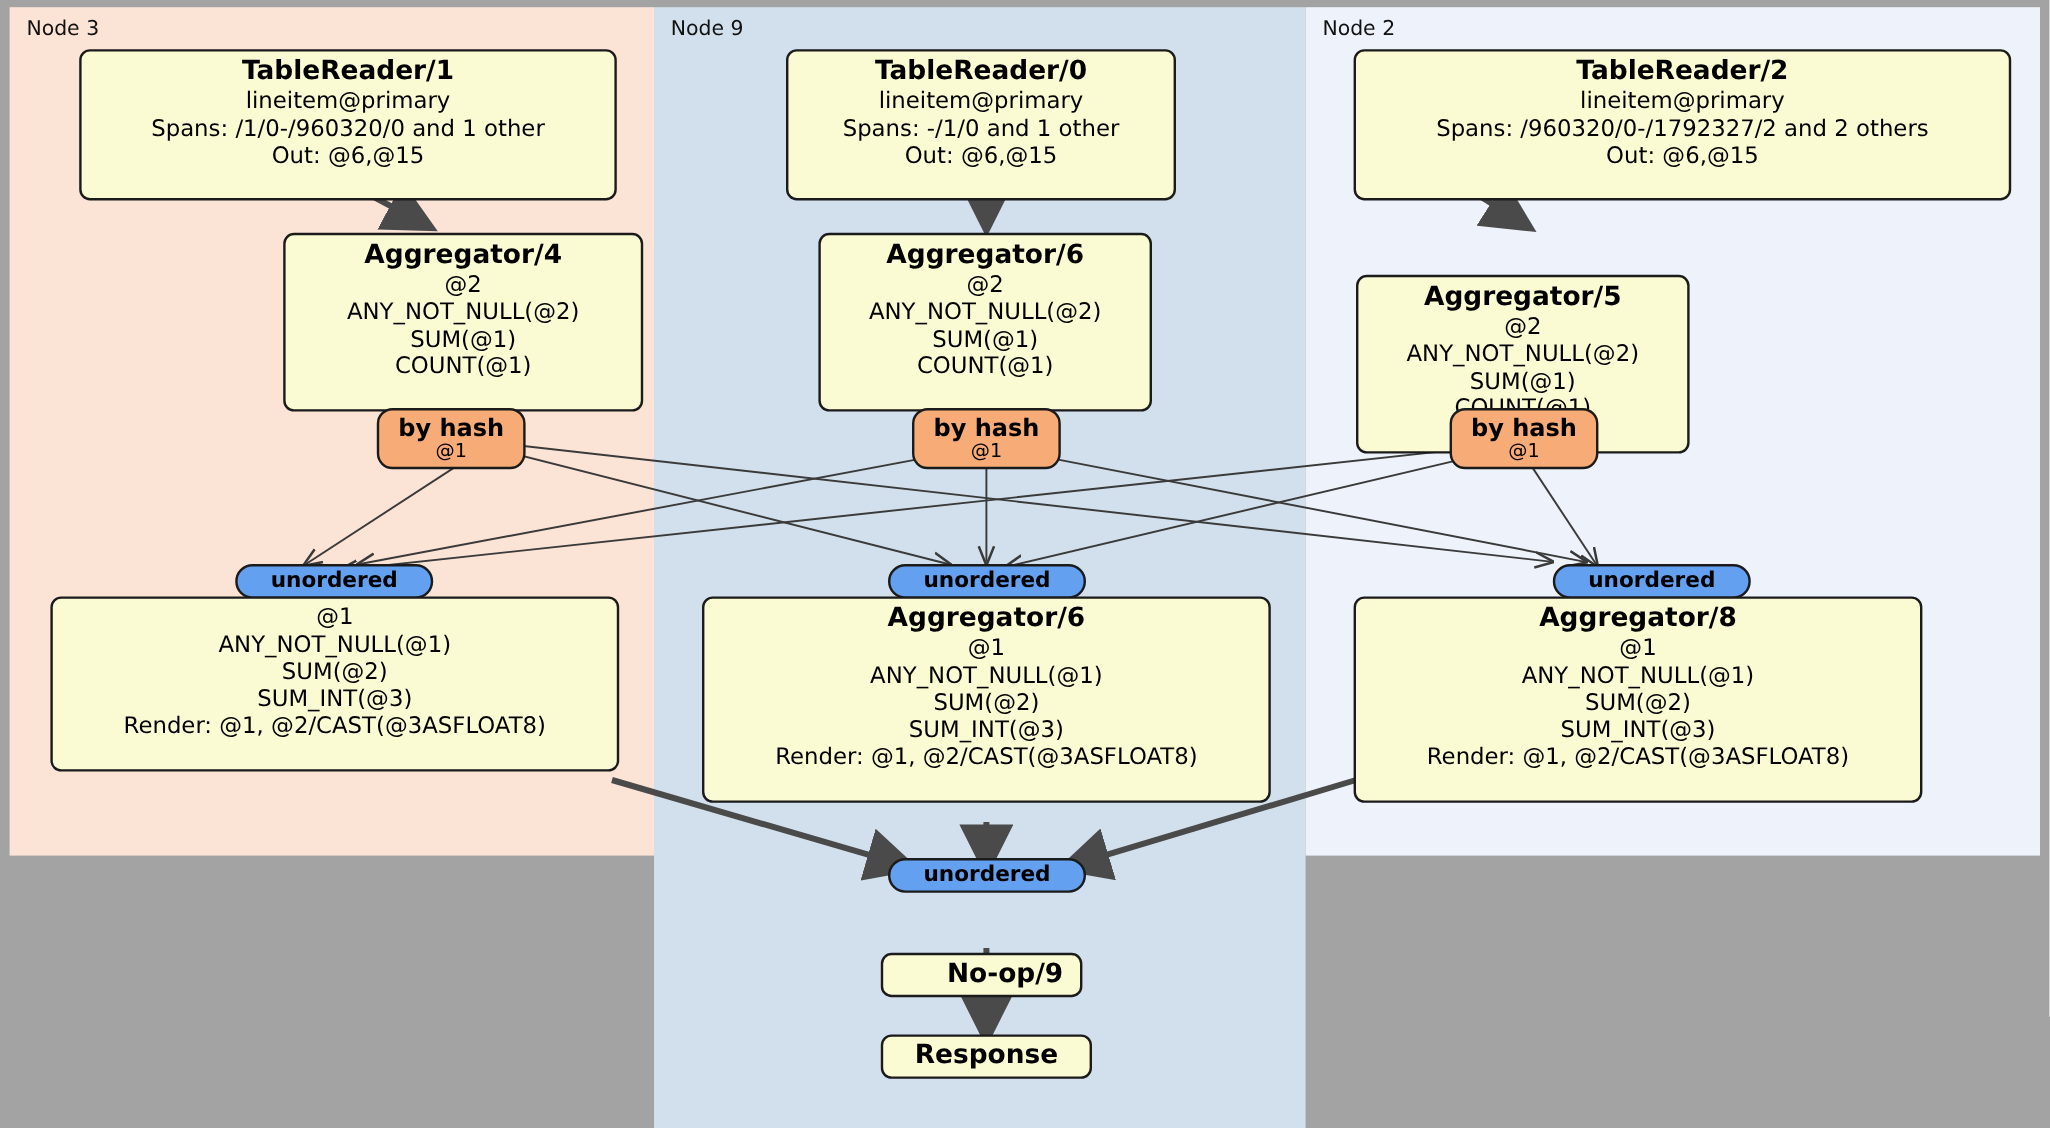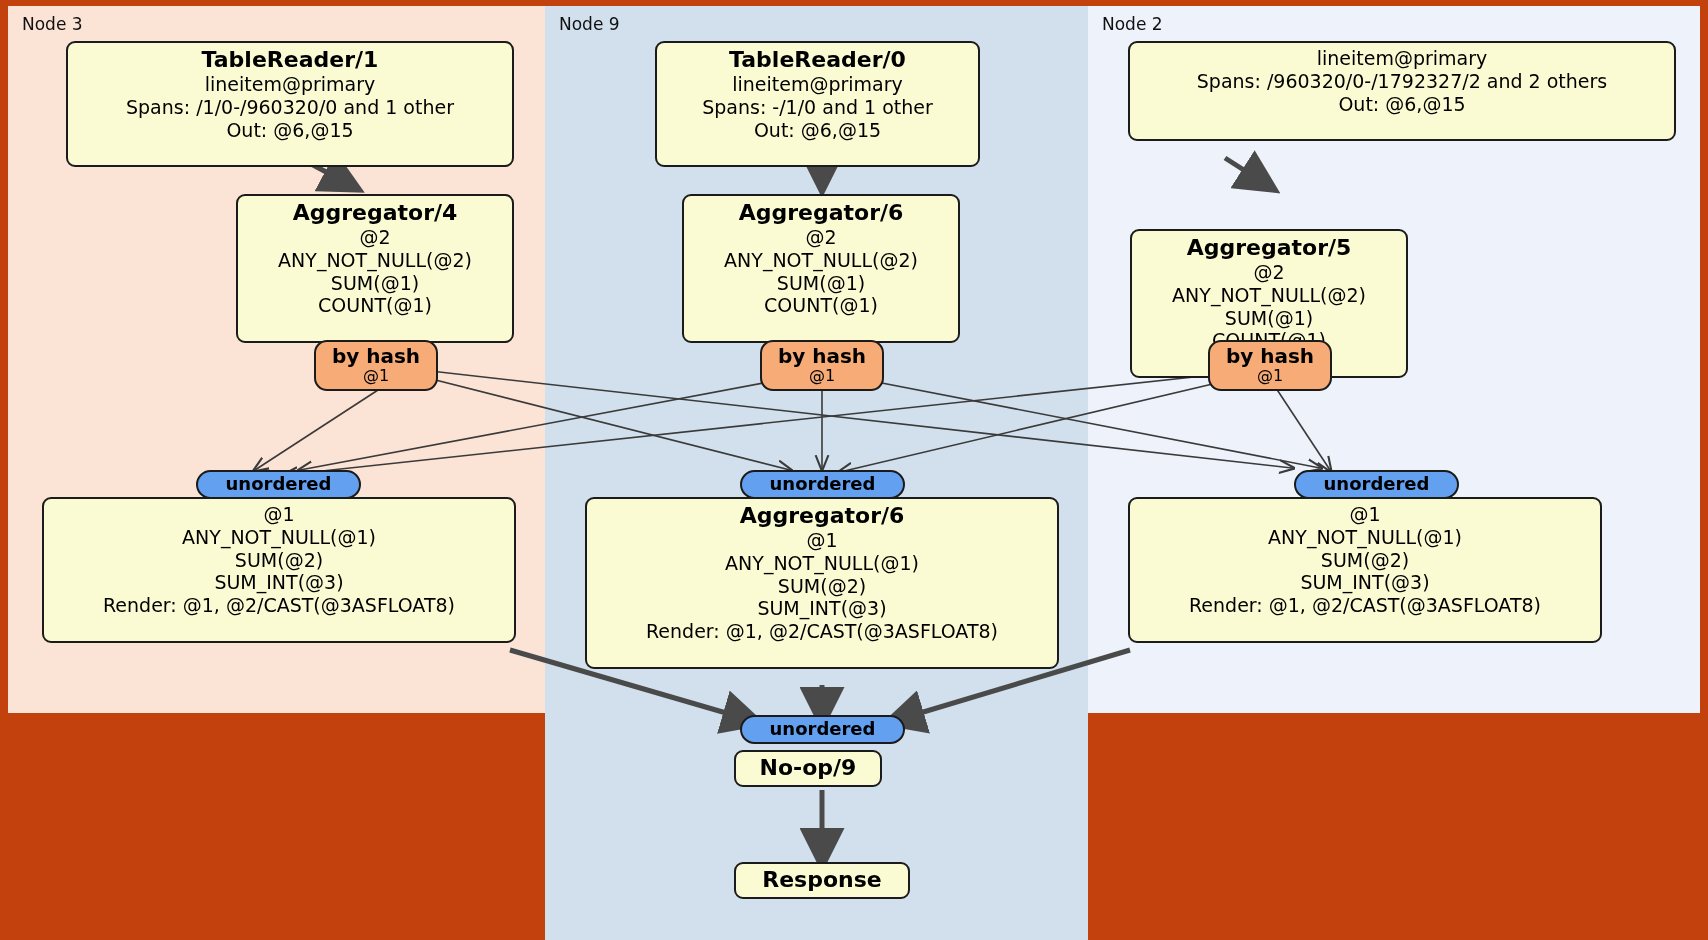--- a/index.html
+++ b/index.html
@@ -1,19 +1,19 @@
 <!DOCTYPE html>
 <html><head>
 <meta charset="utf-8">
 <style>
   html,body{margin:0;padding:0;background:#ffffff;}
   body{width:1708px;height:940px;position:relative;
        font-family:"DejaVu Sans","Liberation Sans",sans-serif;}
 
-  #stage{position:relative;width:1708px;height:940px;overflow:hidden;background:#c2410c;}
+  #stage{position:relative;width:1708px;height:940px;overflow:hidden;background:#a3a3a3;}
 
   
   .panel{position:absolute;box-sizing:border-box;}
   .panel-label{position:absolute;font-size:17px;color:#111;line-height:1;}
 
   
   #edges{position:absolute;left:0;top:0;width:1708px;height:940px;pointer-events:none;}
 
   
   .proc{position:absolute;box-sizing:border-box;
@@ -98,26 +98,27 @@
   </div>
 
   <div class="proc" style="left:655px;top:41px;width:325px;">
     <div class="ttl">TableReader/0</div>
     <div class="ln">lineitem@primary</div>
     <div class="ln">Spans: -/1/0 and 1 other</div>
     <div class="ln">Out: @6,@15</div>
   </div>
 
   <div class="proc" style="left:1128px;top:41px;width:548px;">
+    <div class="ttl">TableReader/2</div>
     <div class="ln">lineitem@primary</div>
     <div class="ln">Spans: /960320/0-/1792327/2 and 2 others</div>
     <div class="ln">Out: @6,@15</div>
   </div>
 
-  <div class="proc" style="left:236px;top:194px;width:278px;">
+  <div class="proc" style="left:236px;top:194px;width:300px;">
     <div class="ttl">Aggregator/4</div>
     <div class="ln">@2</div>
     <div class="ln">ANY_NOT_NULL(@2)</div>
     <div class="ln">SUM(@1)</div>
     <div class="ln">COUNT(@1)</div>
   </div>
 
   <div class="proc" style="left:682px;top:194px;width:278px;">
     <div class="ttl">Aggregator/6</div>
     <div class="ln">@2</div>
@@ -168,32 +169,33 @@
   <div class="proc" style="left:585px;top:497px;width:474px;">
     <div class="ttl">Aggregator/6</div>
     <div class="ln">@1</div>
     <div class="ln">ANY_NOT_NULL(@1)</div>
     <div class="ln">SUM(@2)</div>
     <div class="ln">SUM_INT(@3)</div>
     <div class="ln">Render: @1, @2/CAST(@3ASFLOAT8)</div>
   </div>
 
   <div class="proc" style="left:1128px;top:497px;width:474px;">
+    <div class="ttl">Aggregator/8</div>
     <div class="ln">@1</div>
     <div class="ln">ANY_NOT_NULL(@1)</div>
     <div class="ln">SUM(@2)</div>
     <div class="ln">SUM_INT(@3)</div>
     <div class="ln">Render: @1, @2/CAST(@3ASFLOAT8)</div>
   </div>
 
   <div class="badge unord" style="left:740px;top:715px;width:165px;">
     <div class="b1">unordered</div>
   </div>
 
-  <div class="proc compact" style="left:734px;top:750px;width:148px;">
+  <div class="proc compact" style="left:734px;top:794px;width:168px;text-align:right;">
     <div class="ttl">No-op/9</div>
   </div>
 
   <div class="proc compact" style="left:734px;top:862px;width:176px;text-align:center;">
     <div class="ttl">Response</div>
   </div>
 
 </div>
 
 </body></html>

